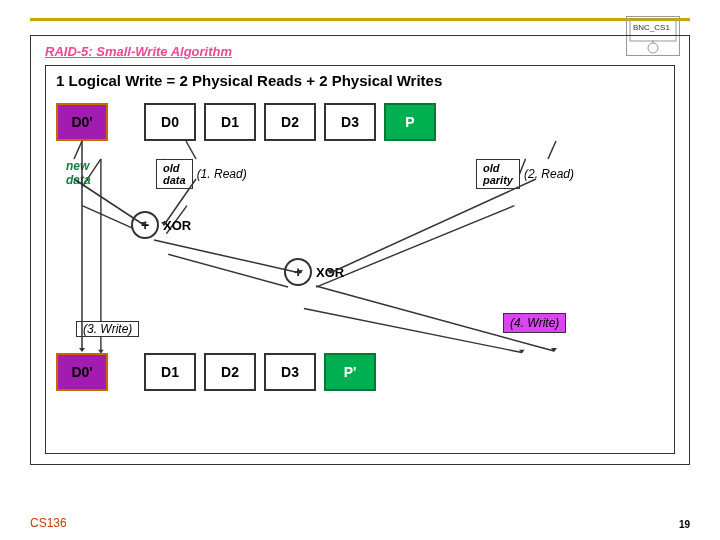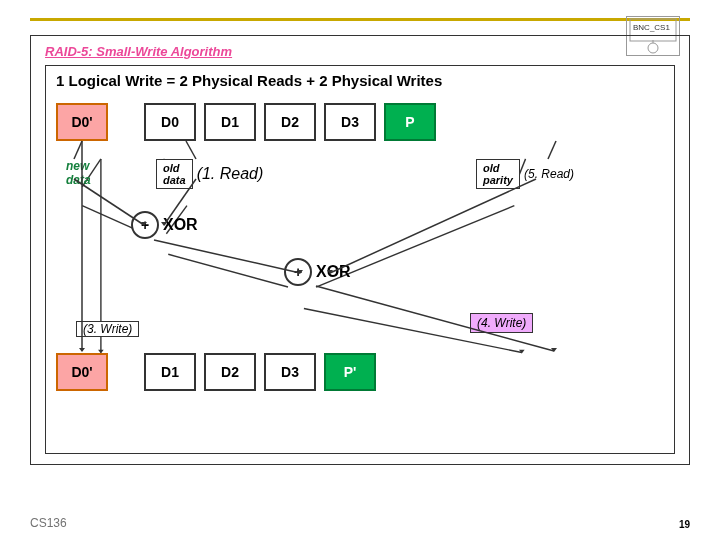--- a/index.html
+++ b/index.html
@@ -82,21 +82,21 @@
       display: flex;
       align-items: center;
       justify-content: center;
       font-size: 14px;
       font-weight: bold;
       background: #fff;
       position: relative;
     }
 
     .block.orange {
-      background: #fca5a5;
+      background: #a21caf;
       border-color: #cc6600;
       justify-content: center;
     }
 
     .block.green {
       background: #00b050;
       color: #fff;
       border-color: #007a35;
     }
 
@@ -109,21 +109,21 @@
       height: 28px;
       border-radius: 50%;
       border: 2px solid #333;
       font-size: 12px;
       font-weight: bold;
       background: #fff;
       position: relative;
     }
 
     .xor-label {
-      font-size: 16px;
+      font-size: 13px;
       font-weight: bold;
     }
 
     
     .diagram-svg {
       position: absolute;
       top: 0;
       left: 0;
       width: 100%;
       height: 100%;
@@ -138,21 +138,21 @@
       padding: 2px 6px;
       display: inline-block;
       background: #fff;
     }
 
     .footer {
       position: absolute;
       bottom: 10px;
       left: 30px;
       font-size: 12px;
-      color: #737373;
+      color: #c2410c;
     }
 
     .page-num {
       position: absolute;
       bottom: 10px;
       right: 30px;
       font-size: 10px;
       font-weight: bold;
     }
 
@@ -246,26 +246,26 @@
         </div>
 
         <div style="position:absolute; top:52px; left:0; width:100%; height:50px;">
 
           <div style="position:absolute; left:10px; top:4px; font-size:12px; font-weight:bold; font-style:italic; color:#15803d;">
             new<br>data
           </div>
 
           <div style="position:absolute; left:100px; top:4px; display:flex; align-items:center; gap:4px;">
             <div class="section-label" style="font-size:11px;">old<br>data</div>
-            <span style="font-size:16px; font-style:italic;">(1. Read)</span>
+            <span style="font-size:12px; font-style:italic;">(1. Read)</span>
           </div>
 
           <div style="position:absolute; left:420px; top:4px; display:flex; align-items:center; gap:4px;">
             <div class="section-label" style="font-size:11px;">old<br>parity</div>
-            <span style="font-size:12px; font-style:italic;">(5. Read)</span>
+            <span style="font-size:12px; font-style:italic;">(2. Read)</span>
           </div>
         </div>
 
         <div style="position:absolute; top:108px; left:75px; display:flex; align-items:center; gap:4px;">
           <div class="xor-circle">
             <span style="font-size:14px; font-weight:bold;">+</span>
           </div>
           <span class="xor-label">XOR</span>
         </div>
 
@@ -273,21 +273,21 @@
           <div class="xor-circle">
             <span style="font-size:14px; font-weight:bold;">+</span>
           </div>
           <span class="xor-label">XOR</span>
         </div>
 
         <div style="position:absolute; top:210px; left:0; width:100%;">
 
           <span style="position:absolute; left:20px; top:8px; font-size:12px; font-style:italic; border:1.5px solid #333; padding:0 6px; background:#fff;">(3. Write)</span>
 
-          <span style="position:absolute; left:414px; top:0; font-size:12px; font-style:italic; border:1.5px solid #333; padding:2px 6px; background:#f0abfc;">(4. Write)</span>
+          <span style="position:absolute; left:447px; top:0; font-size:12px; font-style:italic; border:1.5px solid #333; padding:2px 6px; background:#d946ef;">(4. Write)</span>
         </div>
 
         <div style="position:absolute; top:250px; left:0; display:flex; align-items:center; gap:8px;">
 
           <div class="block orange" style="width:52px;height:38px;">
             <span>D0'</span>
           </div>
           <div style="width:20px;"></div>
 
           <div class="block" style="width:52px;height:38px;">

